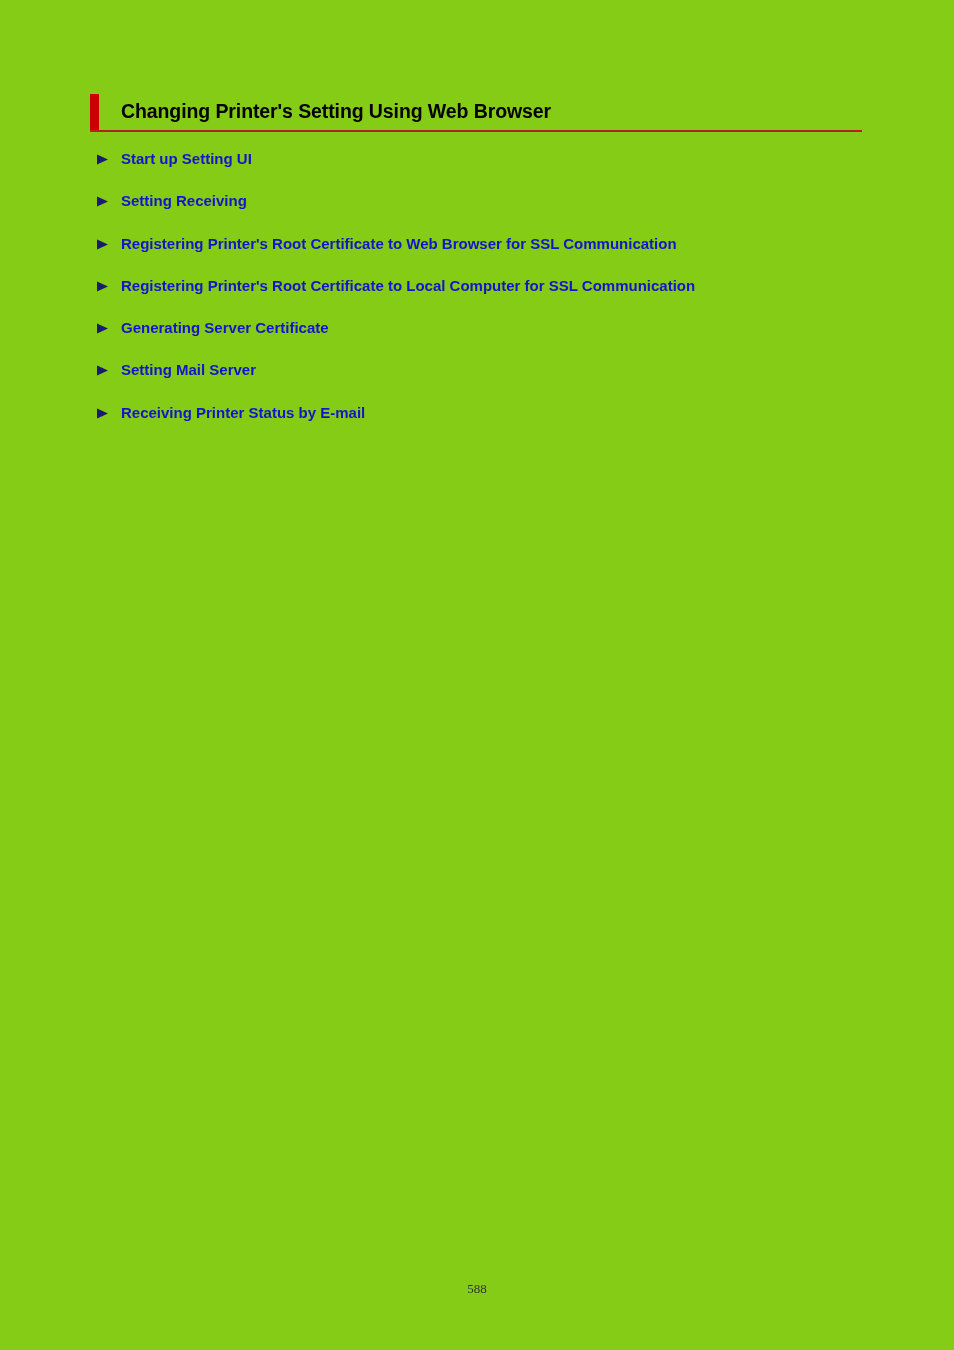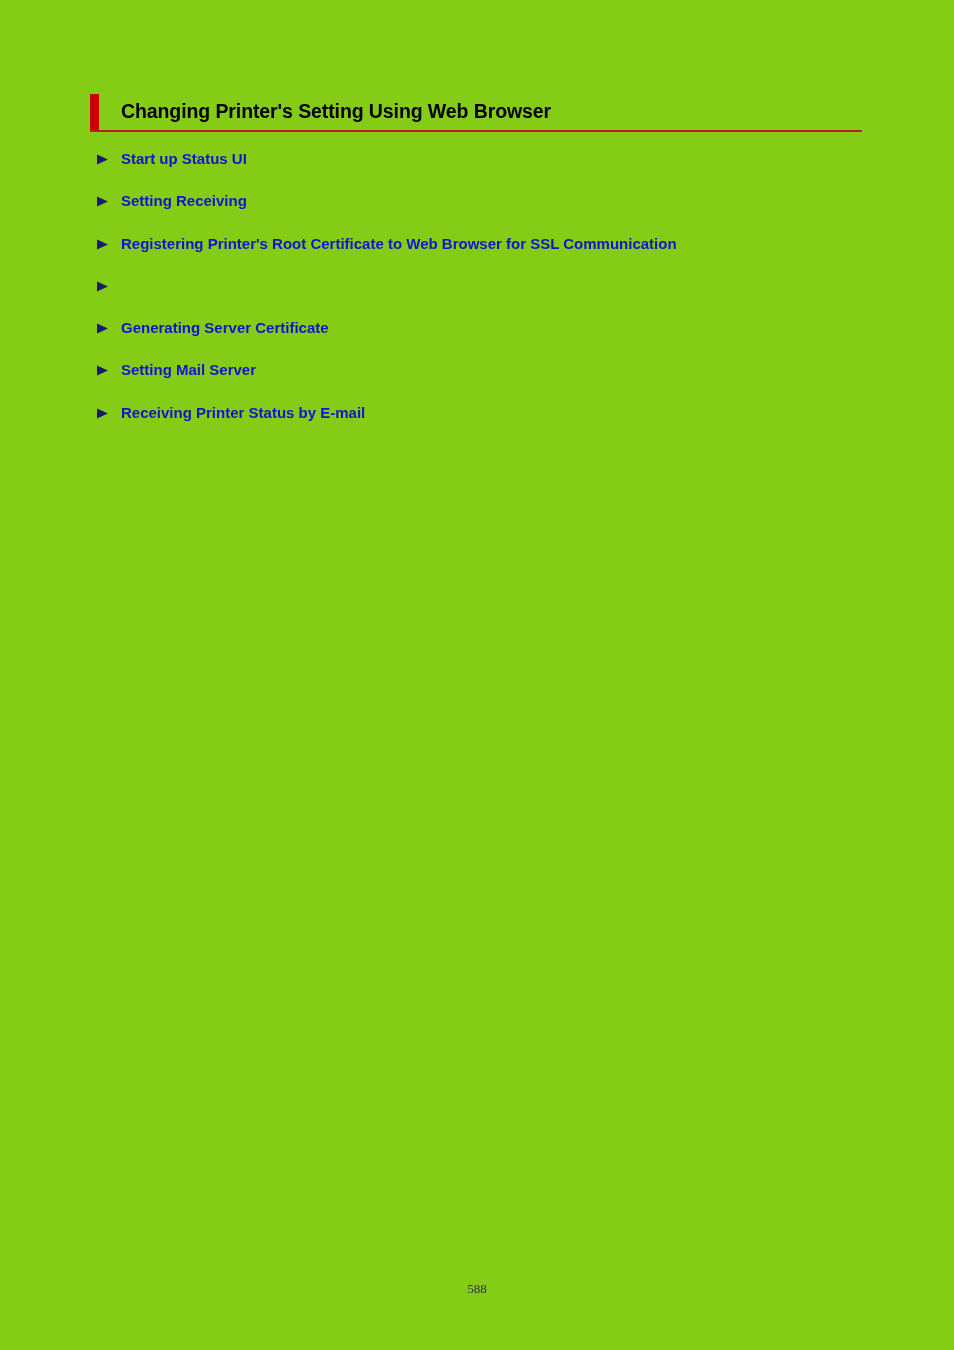--- a/index.html
+++ b/index.html
@@ -112,21 +112,21 @@
     </div>
     <div class="heading-rule"></div>
   </div>
 
   <div class="link-list">
 
     <div class="link-item">
       <svg class="bullet-arrow" viewBox="0 0 13 13">
         <polygon points="1,1.5 12,6.5 1,11.5" fill="#1a1a6e"></polygon>
       </svg>
-      <span class="link-label">Start up Status UI</span>
+      <span class="link-label">Start up Setting UI</span>
     </div>
 
 
     <div class="link-item">
       <svg class="bullet-arrow" viewBox="0 0 13 13">
         <polygon points="1,1.5 12,6.5 1,11.5" fill="#1a1a6e"></polygon>
       </svg>
       <span class="link-label">Setting Receiving</span>
     </div>
 
@@ -134,20 +134,21 @@
       <svg class="bullet-arrow" viewBox="0 0 13 13">
         <polygon points="1,1.5 12,6.5 1,11.5" fill="#1a1a6e"></polygon>
       </svg>
       <span class="link-label">Registering Printer's Root Certificate to Web Browser for SSL Communication</span>
     </div>
 
     <div class="link-item">
       <svg class="bullet-arrow" viewBox="0 0 13 13">
         <polygon points="1,1.5 12,6.5 1,11.5" fill="#1a1a6e"></polygon>
       </svg>
+      <span class="link-label">Registering Printer's Root Certificate to Local Computer for SSL Communication</span>
     </div>
 
     <div class="link-item">
       <svg class="bullet-arrow" viewBox="0 0 13 13">
         <polygon points="1,1.5 12,6.5 1,11.5" fill="#1a1a6e"></polygon>
       </svg>
       <span class="link-label">Generating Server Certificate</span>
     </div>
 
     <div class="link-item">

